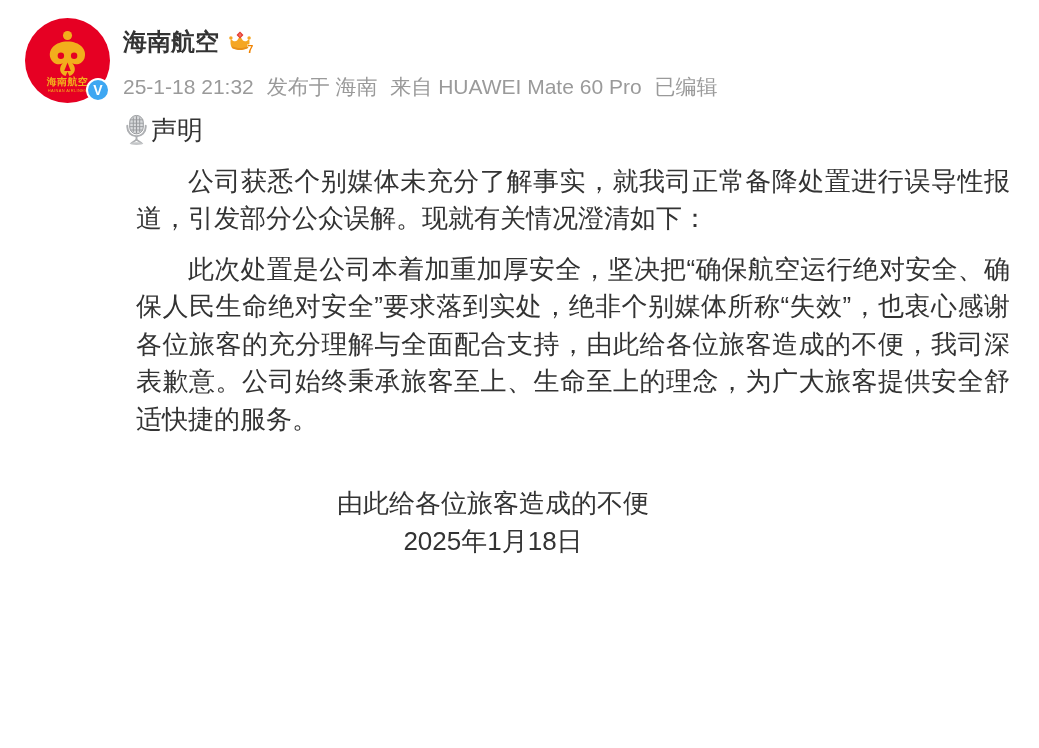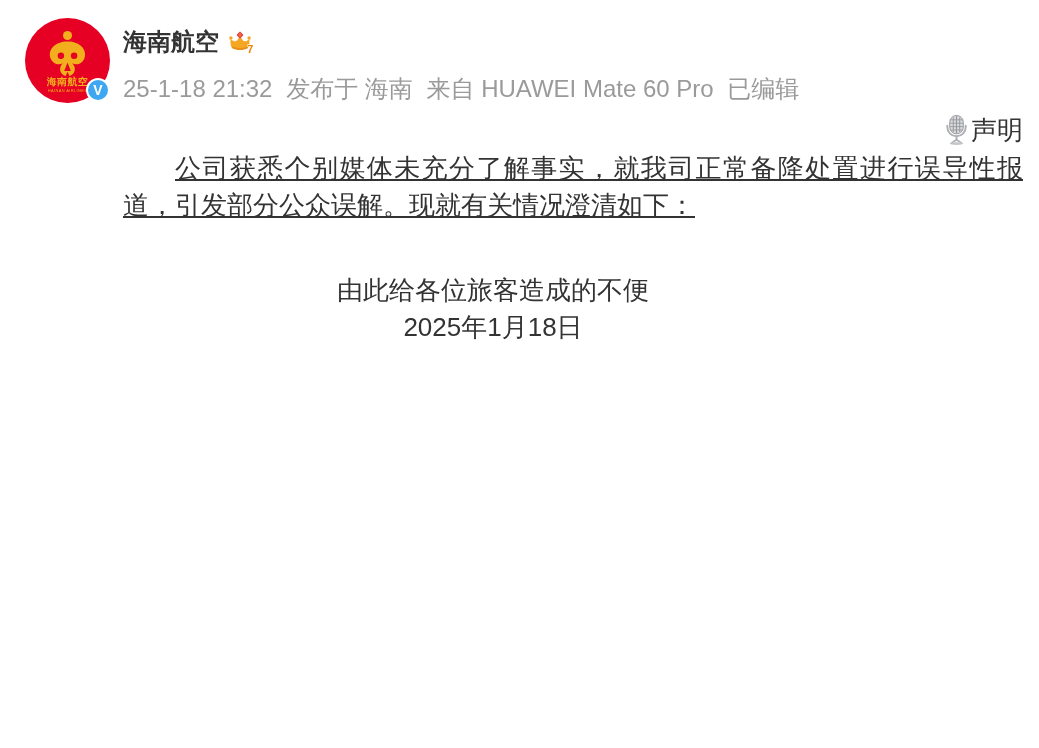--- a/index.html
+++ b/index.html
@@ -11,32 +11,32 @@
   .avatar-wrap { position:absolute; left:25px; top:18px; width:85px; height:85px; cursor:pointer; }
   .avatar-svg { display:block; width:85px; height:85px; }
   .v-badge {
     position:absolute; left:61px; top:60px; width:24px; height:24px;
     background:#3ea7f2; border:2px solid #ffffff; border-radius:50%;
     color:#ffffff; font-size:14px; font-weight:bold; line-height:20px; text-align:center;
   }
   .name-row { position:absolute; left:123px; top:26px; display:flex; align-items:center; gap:8px; }
   .username { font-size:24px; font-weight:bold; color:#333333; cursor:pointer; }
   .crown-icon { width:26px; height:26px; display:block; cursor:pointer; }
-  .meta { position:absolute; left:123px; top:73px; font-size:24px; color:#9a9a9a; white-space:nowrap; }
+  .meta { position:absolute; left:123px; top:73px; font-size:21px; color:#9a9a9a; white-space:nowrap; }
   .meta span { margin-right:7px; }
   .meta .clickable { cursor:pointer; }
 
   
   .content {
     position:absolute; left:123px; top:112px; width:900px;
     font-size:26px; line-height:37.5px; color:#333333; text-align:justify;
   }
-  .post-title { text-align:right; }
+  .post-title { text-align:left; }
   .mic-icon { display:inline-block; width:27px; height:31px; vertical-align:-6px; margin-right:1px; }
-  .content p.para { text-indent:2em; margin:0;text-decoration:underline; }
+  .content p.para { text-indent:2em; margin:13px; }
   .content p.para.gap { margin-top:13px; }
   .signature { margin-top:47px; width:740px; text-align:center; }
 </style>
 </head>
 <body>
 
 <div class="canvas">
 
   <div class="avatar-wrap">
     <svg class="avatar-svg" viewBox="0 0 90 90">
@@ -88,20 +88,21 @@
         <line x1="6" y1="13" x2="20" y2="13" stroke="#97999c" stroke-width="0.9"></line>
         <line x1="6.4" y1="16.5" x2="19.6" y2="16.5" stroke="#97999c" stroke-width="0.9"></line>
         <path d="M3.5 12 v1.5 a9.5 9.5 0 0 0 19 0 V12" fill="none" stroke="#aeb0b3" stroke-width="2" stroke-linecap="round"></path>
         <line x1="13" y1="23.5" x2="13" y2="26.5" stroke="#aeb0b3" stroke-width="2"></line>
         <line x1="13" y1="26.5" x2="8" y2="29.8" stroke="#aeb0b3" stroke-width="1.8" stroke-linecap="round"></line>
         <line x1="13" y1="26.5" x2="18" y2="29.8" stroke="#aeb0b3" stroke-width="1.8" stroke-linecap="round"></line>
         <ellipse cx="13" cy="30.5" rx="7" ry="1.4" fill="#c4c6c8"></ellipse>
       </svg><span>声明</span>
     </p>
     <p class="para">公司获悉个别媒体未充分了解事实，就我司正常备降处置进行误导性报道，引发部分公众误解。现就有关情况澄清如下：</p>
+    <p class="para gap">此次处置是公司本着加重加厚安全，坚决把“确保航空运行绝对安全、确保人民生命绝对安全”要求落到实处，绝非个别媒体所称“失效”，也衷心感谢各位旅客的充分理解与全面配合支持，由此给各位旅客造成的不便，我司深表歉意。公司始终秉承旅客至上、生命至上的理念，为广大旅客提供安全舒适快捷的服务。</p>
 
     <div class="signature">
       <div>由此给各位旅客造成的不便</div>
       <div>2025年1月18日</div>
     </div>
   </div>
 
 </div>
 
 </body></html>

